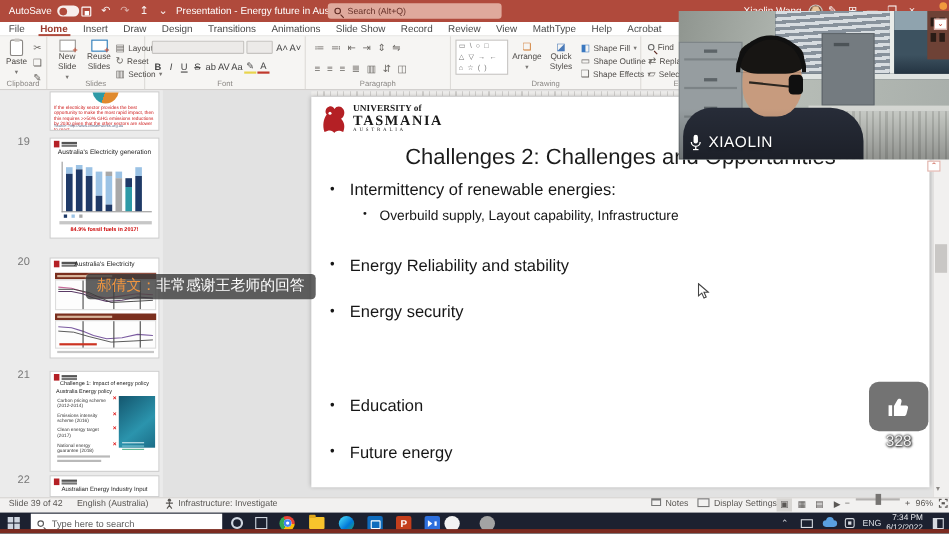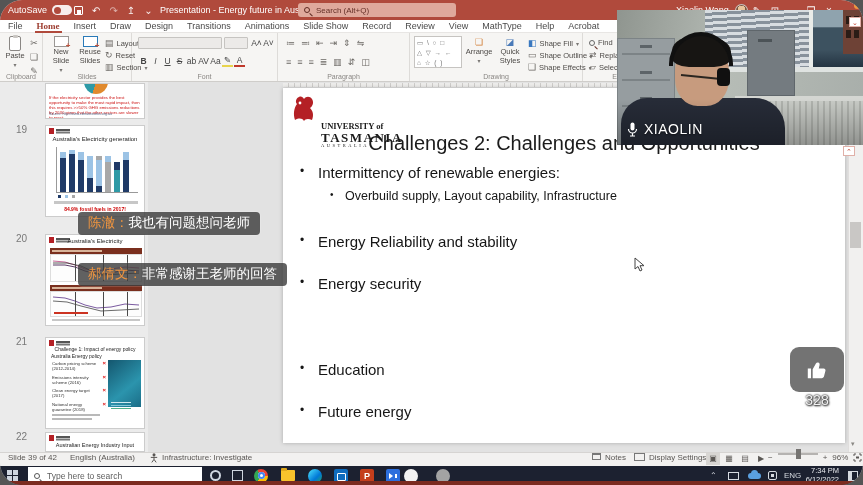--- a/index.html
+++ b/index.html
@@ -1,17 +1,17 @@
 <!DOCTYPE html>
 <html><head>
 <meta charset="utf-8">
 <style>
   html,body{margin:0;padding:0;background:#555;}
   #app{position:relative;width:863px;height:485px;overflow:hidden;
-       font-family:"Liberation Sans",sans-serif;background:#e4e4e4;border-radius:22px;-webkit-font-smoothing:antialiased;}
+       font-family:"Liberation Sans",sans-serif;background:#e4e4e4;-webkit-font-smoothing:antialiased;}
   #app *{box-sizing:border-box;}
 
   
   .titlebar{position:absolute;left:0;top:0;width:863px;height:20px;background:#b04a3c;color:#fff;font-size:9px;}
   .tb-item{position:absolute;top:0;height:20px;display:flex;align-items:center;color:#fff;}
   .toggle{width:20px;height:10px;border-radius:6px;background:rgba(255,255,255,.9);position:relative;}
   .toggle::after{content:"";position:absolute;left:1.5px;top:1.5px;width:7px;height:7px;border-radius:50%;background:#b04a3c;}
   .qat{font-size:10px;opacity:.92;cursor:default;}
   .saveic{width:9px;height:9px;border:1.4px solid #fff;border-radius:1px;position:relative;}
   .saveic::after{content:"";position:absolute;left:1.5px;bottom:0;width:4px;height:3.5px;background:#fff;}
@@ -22,21 +22,21 @@
   .tb-search input{border:none;outline:none;background:transparent;font-size:8px;color:#4a241d;width:120px;font-family:"Liberation Sans",sans-serif;}
   .tb-search input::placeholder{color:#5e2a22;opacity:.95;}
   .avatar{width:13px;height:13px;border-radius:50%;background:radial-gradient(circle at 50% 38%,#e9c49a 0 40%,#7a5640 41% 60%,#3a2a20 61%);border:1px solid rgba(255,255,255,.7);}
   .winbtn{font-size:10px;width:18px;text-align:center;opacity:.95;}
   .orangedot{position:absolute;right:2px;top:2px;width:7px;height:7px;border-radius:50%;background:#f09a3e;}
 
   
   .menubar{position:absolute;left:0;top:20px;width:863px;height:13px;background:#fff;display:flex;align-items:center;
            padding-left:8px;gap:14px;font-size:9px;color:#4a4a4a;border-bottom:1px solid #e8e6e4;}
   .mtab{cursor:default;white-space:nowrap;}
-  .mtab.active{color:#9c3b2e;font-weight:bold;position:relative;font-family:Liberation Serif, serif;}
+  .mtab.active{color:#9c3b2e;font-weight:bold;position:relative;}
   .mtab.active::after{content:"";position:absolute;left:-2px;right:-2px;bottom:-2px;height:2px;background:#b04a3c;}
 
   
   .ribbon{position:absolute;left:0;top:33px;width:863px;height:49px;background:#f6f5f3;border-bottom:1px solid #cfcdca;font-size:7.5px;color:#4e4b48;}
   .rgroup{position:absolute;top:0;height:48px;border-right:1px solid #dddbd8;}
   .rlabel{position:absolute;bottom:1px;left:0;right:0;text-align:center;font-size:7px;color:#8a8784;}
   .bigbtn{position:absolute;text-align:center;color:#4e4b48;}
   .ric{font-size:9px;color:#6a6763;}
   .clipic{width:12px;height:15px;border:1.2px solid #8a8784;border-radius:2px;margin:0 auto;position:relative;background:#fff;}
   .clipic::before{content:"";position:absolute;left:2.5px;top:-2.5px;width:5px;height:3px;background:#c9c6c2;border-radius:1px;}
@@ -78,21 +78,21 @@
   .vline{position:absolute;top:0;bottom:0;width:1px;background:#4a4a4a;}
 
   
   .t21item{font-size:4.3px;color:#333;line-height:5px;margin-bottom:3.5px;position:relative;padding-right:8px;}
   .xmark{color:#d11;font-weight:bold;font-size:6px;position:absolute;right:0;top:0;}
   .cover{position:absolute;left:62px;top:22px;width:33px;height:47px;background:linear-gradient(140deg,#14566e,#2b94ad 60%,#1b6d87);}
   .cover::after{content:"";position:absolute;left:3px;bottom:4px;width:20px;height:1.5px;background:#cfe9ef;box-shadow:0 3px 0 #7fc7d6,0 6px 0 #4fb08a;}
   .grayline{height:2px;background:#b9b9b9;margin-bottom:1.5px;}
 
   
-  .utas-text{font-family:"Liberation Serif",serif;color:#1a1a1a;line-height:1;margin-top:28px;}
+  .utas-text{font-family:"Liberation Serif",serif;color:#1a1a1a;line-height:1;}
   .stitle{position:absolute;left:0;top:44px;width:100%;text-align:center;font-size:20px;color:#1b1b1b;}
   .sbullet{position:absolute;left:35px;font-size:15px;color:#161616;}
   .sbullet::before{content:"•";position:absolute;left:-18px;font-size:12px;}
   .ssub{position:absolute;left:62px;font-size:12.5px;color:#161616;}
   .ssub::before{content:"•";position:absolute;left:-15px;font-size:10px;}
 
   
   .vscroll{position:absolute;left:848px;top:82px;width:15px;height:370px;background:#f1f0ef;border-left:1px solid #e0dedd;}
   .vthumb{position:absolute;left:850px;top:222px;width:11px;height:26px;background:#c9c7c5;}
   .varrow{position:absolute;left:851px;font-size:7px;color:#8a8784;}
@@ -503,24 +503,21 @@
     <div class="sbullet" style="top:273px;">Education</div>
     <div class="sbullet" style="top:315px;">Future energy</div>
   </div>
 
   <div class="vscroll"></div>
   <div class="vthumb"></div>
   <span class="varrow" style="top:440px;">▾</span>
   <div class="chevbox" style="left:849px;top:17px;">⌄</div>
   <div class="chevbox" style="left:843px;top:146px;">⌃</div>
 
-  <div class="chat" style="top:212px;">
-    <span class="cname">陈澈：</span><span>我也有问题想问老师</span>
-  </div>
-  <div class="chat" style="top:263px;text-align:right;">
+  <div class="chat" style="top:249px;text-align:right;">
     <span class="cname">郝倩文：</span><span>非常感谢王老师的回答</span>
   </div>
 
   <svg class="cursor" width="11" height="15" viewBox="0 0 11 15">
     <path d="M1,1 L1,12 L4,9.5 L6,14 L8,13 L6,8.7 L10,8.7 Z" fill="#fff" stroke="#444" stroke-width="1"></path>
   </svg>
 
   <div class="video">
     <div class="v-window">
       <div class="v-blinds"></div>

